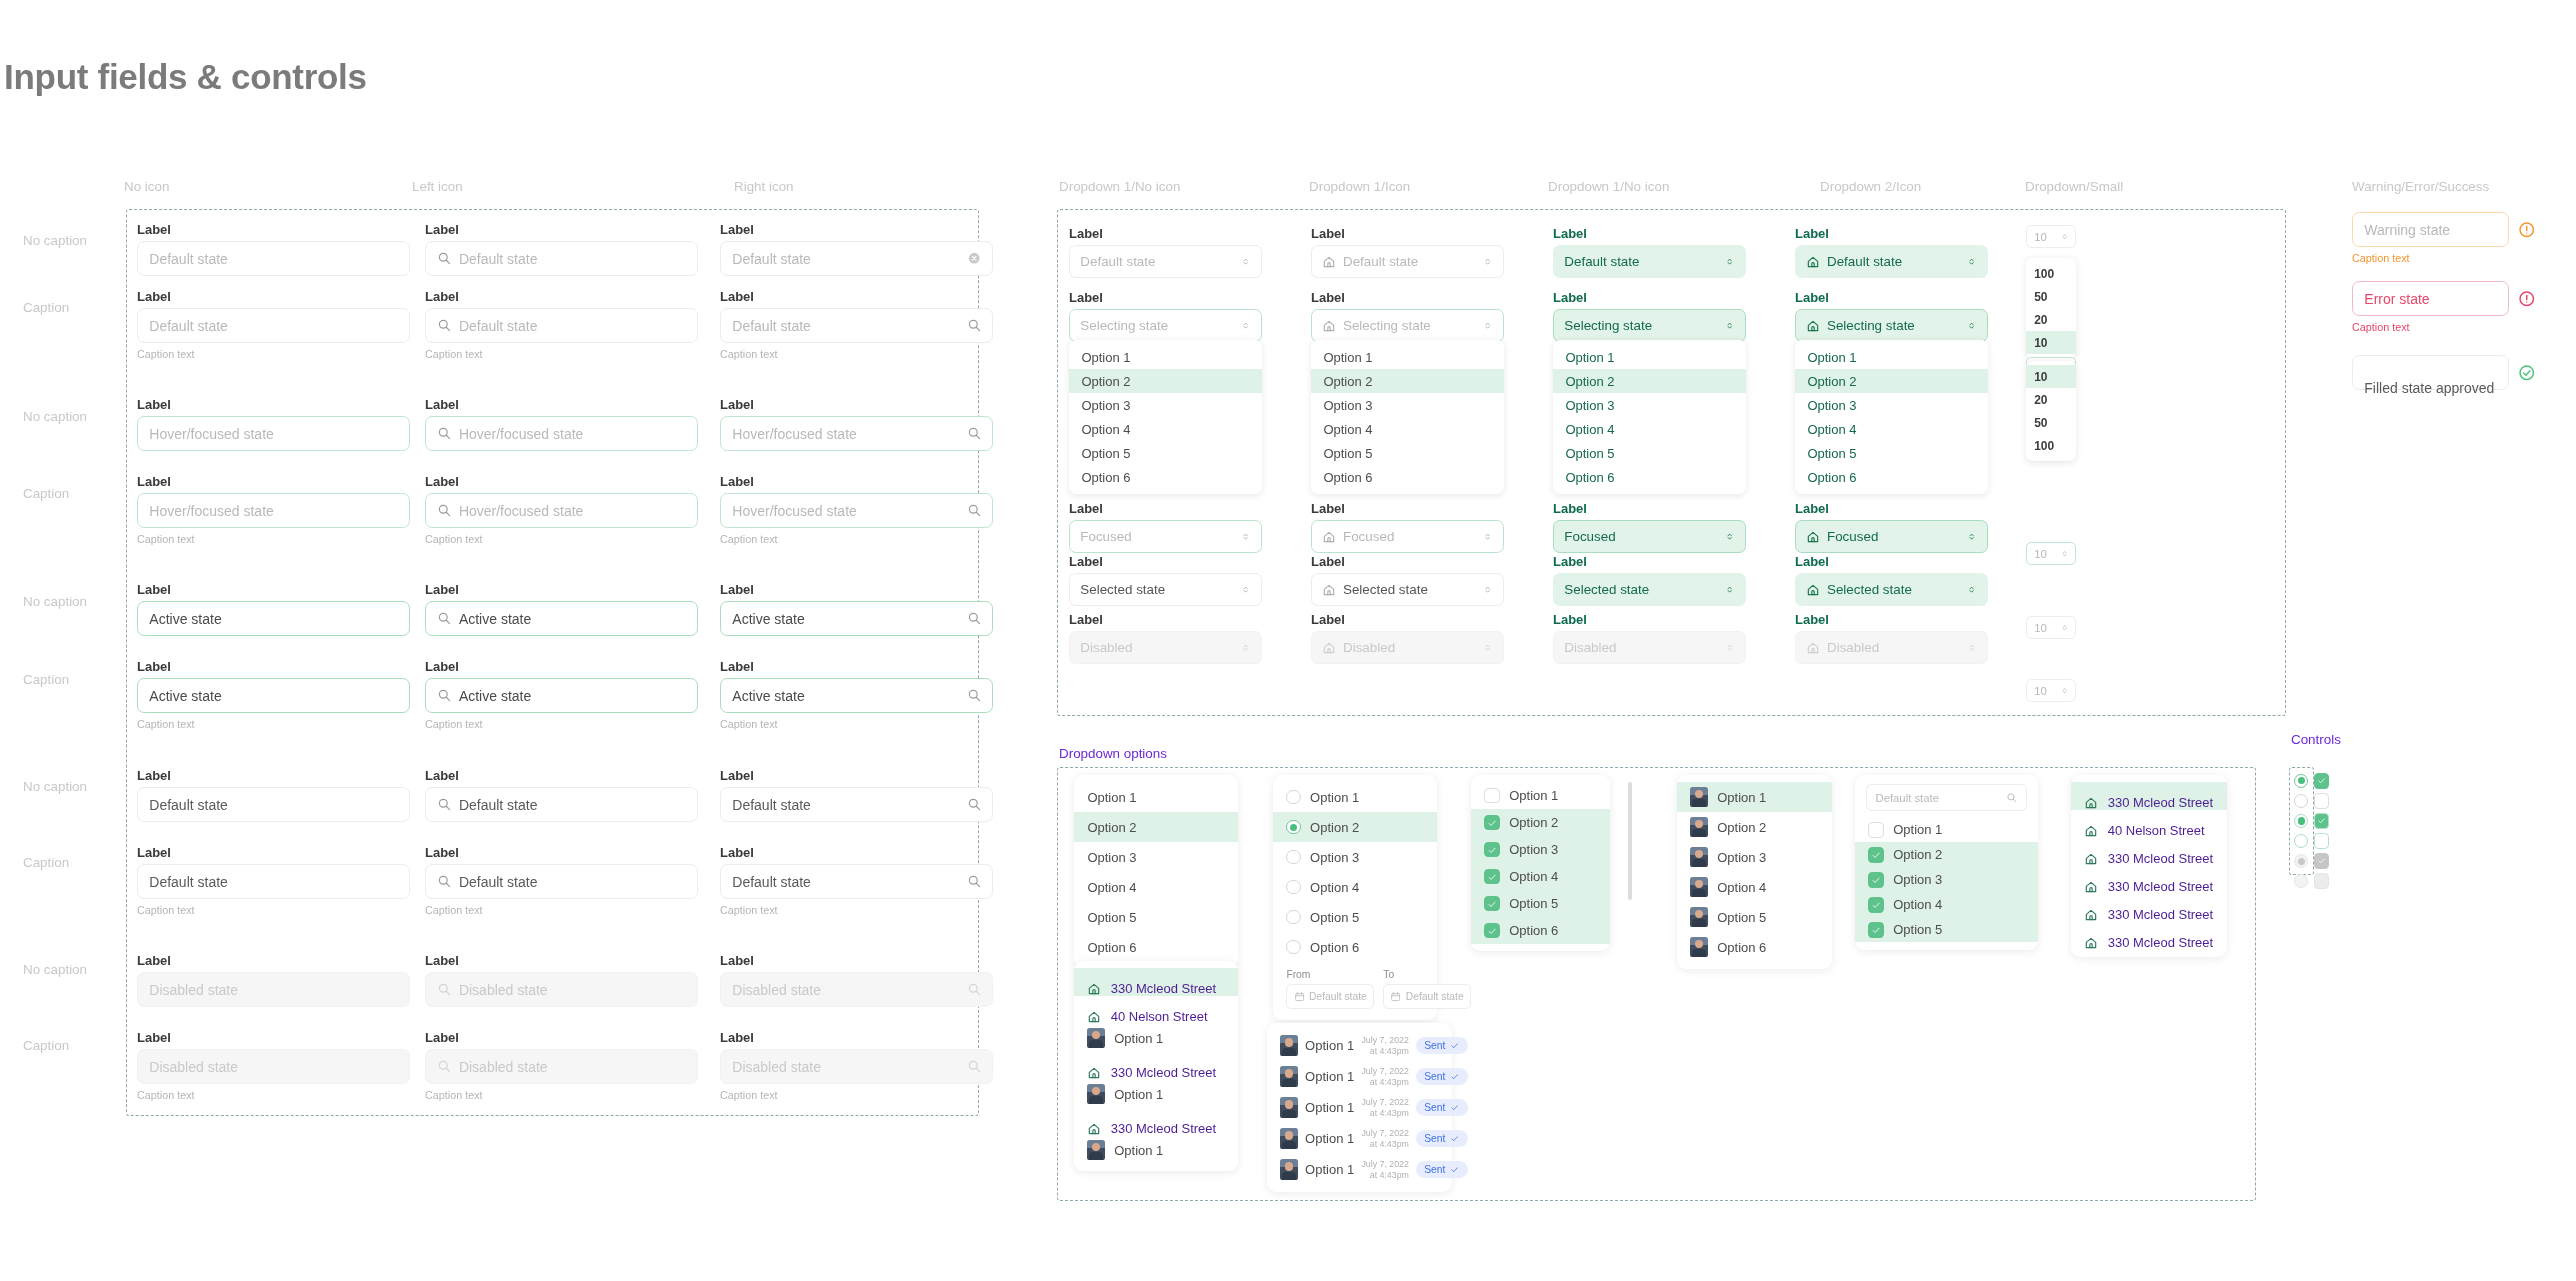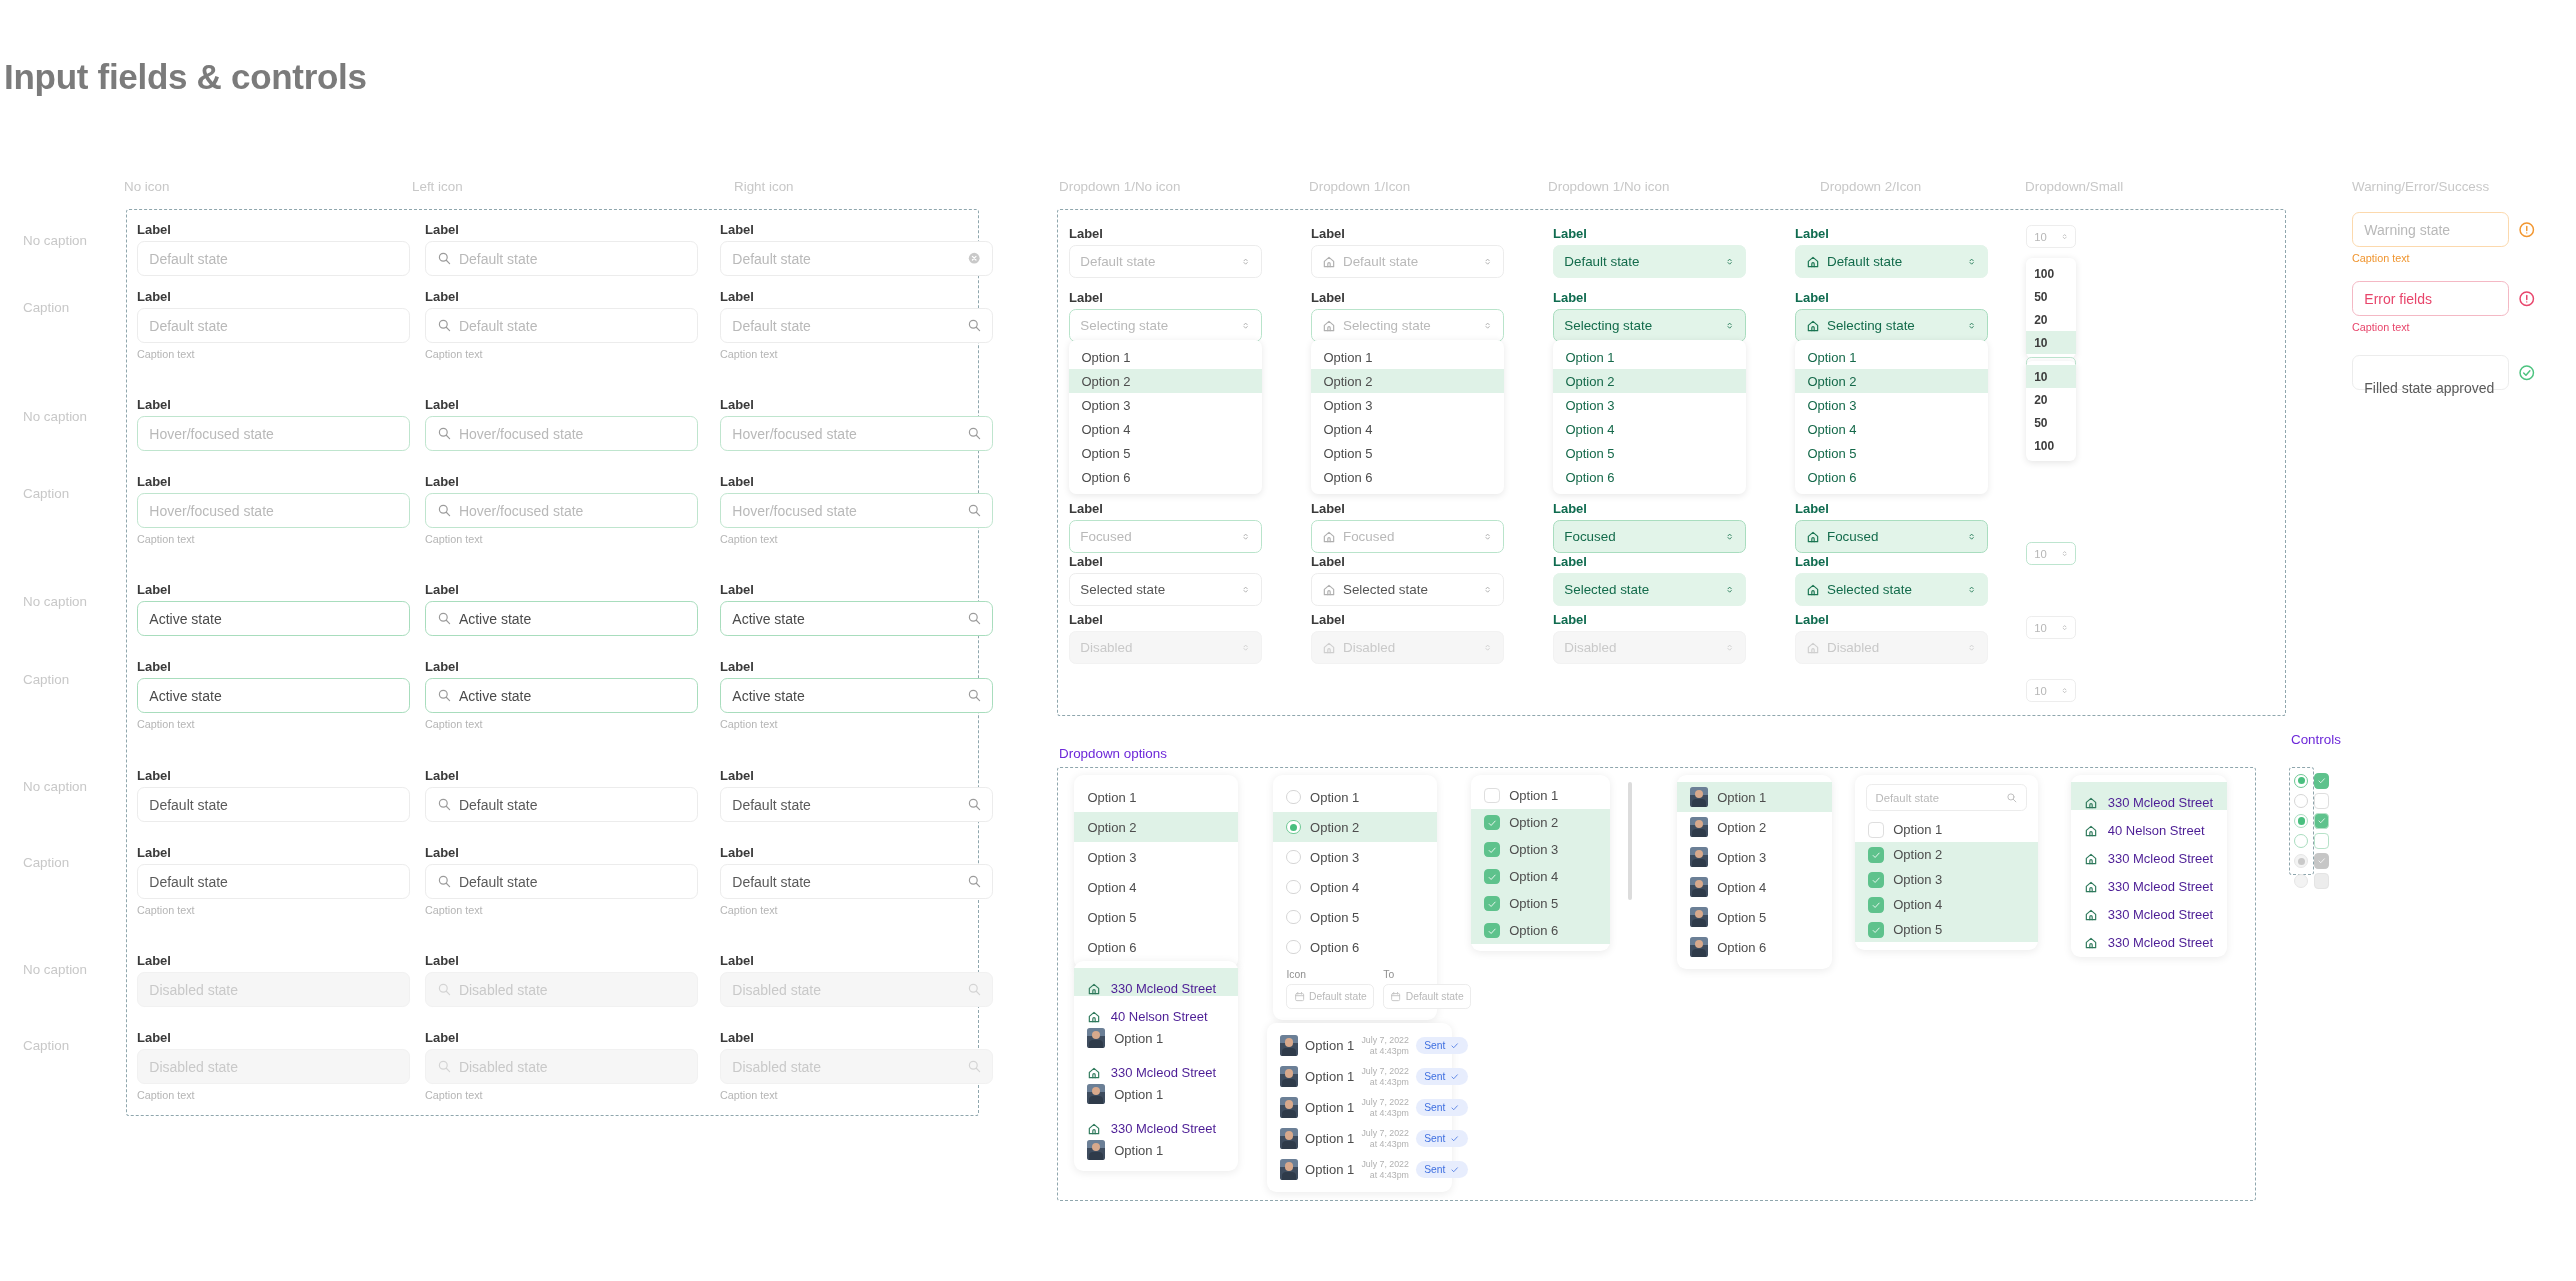--- a/index.html
+++ b/index.html
@@ -982,21 +982,21 @@
             <line x1="12" y1="7.4" x2="12" y2="13"></line>
             <circle cx="12" cy="16.4" r="0.9" fill="#f2962f" stroke="none"></circle>
           </svg>
         </span>
       </div>
       <div class="fcap warn">Caption text</div>
     </div>
     <div class="fgroup" style="left:2352px; top:281px; width:183px;">
       <div style="display:flex; align-items:center; gap:8.2px;">
         <div class="fbox err" style="flex:1;">
-          <span class="txt" style="">Error fields</span>
+          <span class="txt" style="">Error state</span>
         </div>
         <span>
           <svg width="17.5" height="17.5" viewBox="0 0 24 24" fill="none" stroke="#e8456b" stroke-width="2" stroke-linecap="round" stroke-linejoin="round">
             <circle cx="12" cy="12" r="9.2"></circle>
             <line x1="12" y1="7.4" x2="12" y2="13"></line>
             <circle cx="12" cy="16.4" r="0.9" fill="#e8456b" stroke="none"></circle>
           </svg>
         </span>
       </div>
       <div class="fcap err">Caption text</div>
@@ -1048,21 +1048,21 @@
       <div class="lrow" style="height:30px;">
         <span class="radio"></span>
         <span>Option 5</span>
       </div>
       <div class="lrow" style="height:30px;">
         <span class="radio"></span>
         <span>Option 6</span>
       </div>
       <div style="display:flex; gap:9.3px; padding:7.2px 13.4px 3.1px;">
       <div style="flex:1;">
-        <div style="font-size:10.3px;color:#8f8f8f;margin-bottom:4.1px;">Icon</div>
+        <div style="font-size:10.3px;color:#8f8f8f;margin-bottom:4.1px;">From</div>
         <div class="fbox" style="height:25px;padding:0 6.2px;gap:4.1px;border-radius:5.2px;">
           <span>
               <svg width="11.3" height="11.3" viewBox="0 0 24 24" fill="none" stroke="#c4c4c4" stroke-width="2" stroke-linecap="round" stroke-linejoin="round">
                 <rect x="3.5" y="5.5" width="17" height="15" rx="2.5"></rect>
                 <line x1="8" y1="3" x2="8" y2="6.5"></line>
                 <line x1="16" y1="3" x2="16" y2="6.5"></line>
                 <line x1="3.5" y1="10" x2="20.5" y2="10"></line>
               </svg>
             </span>
           <span class="txt" style="font-size:10.3px;">Default state</span>

